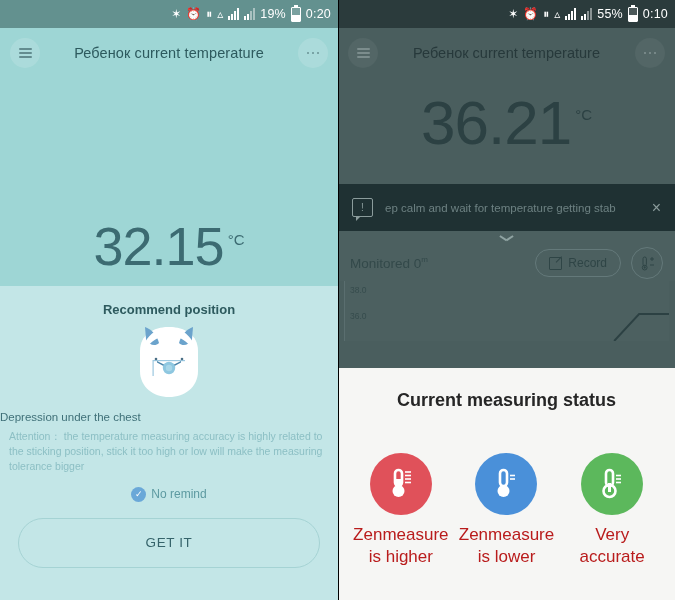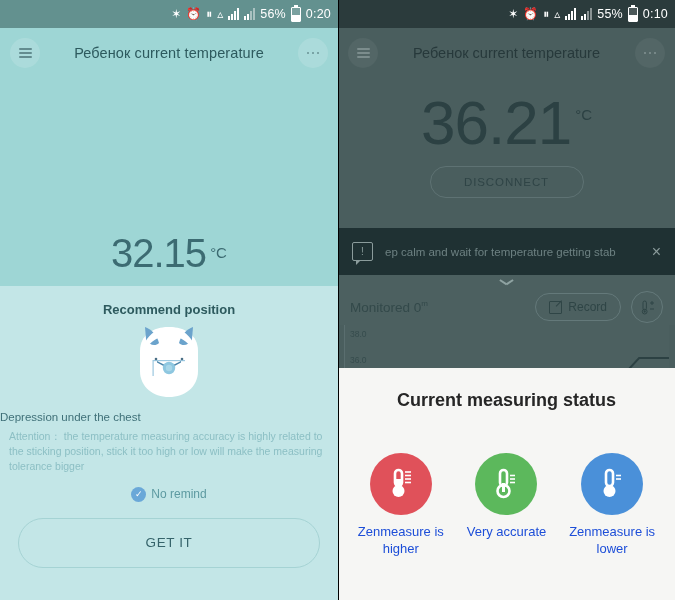--- a/index.html
+++ b/index.html
@@ -122,21 +122,21 @@
     background: #9ed6d5;
     height: 208px;
     display: flex;
     align-items: flex-end;
     justify-content: center;
     padding-bottom: 14px;
     box-sizing: border-box;
   }
   .temp-row { display: flex; align-items: flex-start; }
   .temp-big-left {
-    font-size: 40px;
+    font-size: 54px;
     color: #3c6b72;
     font-weight: 300;
     line-height: .95;
     letter-spacing: -1px;
     text-align: center;
   }
   .temp-unit-left {
     font-size: 15px;
     color: #3c6b72;
     margin-top: 10px;
@@ -409,22 +409,22 @@
   }
   .status-bubble {
     width: 62px; height: 62px;
     border-radius: 50%;
     margin: 0 auto 9px;
     display: flex;
     align-items: center;
     justify-content: center;
   }
   .status-label {
-    font-size: 13px;
-    color: #1d4ed8;
+    font-size: 17px;
+    color: #b91c1c;
     line-height: 1.3;
   }
   .divider-vert {
     position: absolute;
     left: 338px; top: 0;
     width: 1px; height: 600px;
     background: #000;
     z-index: 20;
   }
 </style>
@@ -447,21 +447,21 @@
           <i></i>
           <i></i>
           <i></i>
         </span>
       <span class="bars faded">
           <i></i>
           <i></i>
           <i></i>
           <i></i>
         </span>
-      <span class="sb-text">56%</span>
+      <span class="sb-text">19%</span>
       <span class="sb-batt"></span>
       <span class="sb-text">0:20</span>
     </div>
 
     <div class="topbar-left">
       <div class="circ-btn">
         <div class="hamburger">
           <span></span>
             <span></span>
             <span></span>
@@ -555,21 +555,20 @@
             <i></i>
             <i></i>
           </div>
       </div>
     </div>
 
     <div class="temp-hero-right">
       <span class="temp-big-right">36.21</span><span class="temp-unit-right">°C</span>
     </div>
 
-    <div class="disconnect-btn">DISCONNECT</div>
 
     <div class="notif-bar">
       <div class="notif-icon">!</div>
       <div class="notif-text">ep calm and wait for temperature getting stab</div>
       <div class="notif-close">×</div>
     </div>
 
     <div class="chevron-row">
       <div class="chev"></div>
     </div>
@@ -613,46 +612,46 @@
                   <path d="M19 8.5 h6"></path>
                   <path d="M19 12 h6"></path>
                   <path d="M19 15.5 h6"></path>
               </g>
             </svg>
           </div>
           <div class="status-label">Zenmeasure is higher</div>
         </div>
 
         <div class="status-item">
+          <div class="status-bubble" style="background:#4a90d9">
+            <svg width="30" height="34" viewBox="0 0 30 34">
+              <rect x="9" y="3" width="7" height="16" rx="3.5" fill="none" stroke="#fff" stroke-width="2.6"></rect>
+              <circle cx="12.5" cy="24" r="6" fill="#fff"></circle>
+              <rect x="10" y="18" width="5" height="7" fill="#fff"></rect>
+              <g stroke="#fff" stroke-width="1.6">
+                <path d="M19 8.5 h5"></path>
+                  <path d="M19 12 h5"></path>
+              </g>
+            </svg>
+          </div>
+          <div class="status-label">Zenmeasure is lower</div>
+        </div>
+
+        <div class="status-item">
           <div class="status-bubble" style="background:#5cb85c">
             <svg width="30" height="34" viewBox="0 0 30 34">
               <rect x="9" y="3" width="7" height="16" rx="3.5" fill="none" stroke="#fff" stroke-width="2.6"></rect>
               <circle cx="12.5" cy="24" r="6" fill="none" stroke="#fff" stroke-width="2.6"></circle>
               <rect x="11" y="16" width="3" height="9" fill="#fff"></rect>
               <g stroke="#fff" stroke-width="1.6">
                 <path d="M19 8.5 h5"></path>
                   <path d="M19 12 h5"></path>
                   <path d="M19 15.5 h5"></path>
               </g>
             </svg>
           </div>
           <div class="status-label">Very accurate</div>
         </div>
 
-        <div class="status-item">
-          <div class="status-bubble" style="background:#4a90d9">
-            <svg width="30" height="34" viewBox="0 0 30 34">
-              <rect x="9" y="3" width="7" height="16" rx="3.5" fill="none" stroke="#fff" stroke-width="2.6"></rect>
-              <circle cx="12.5" cy="24" r="6" fill="#fff"></circle>
-              <rect x="10" y="18" width="5" height="7" fill="#fff"></rect>
-              <g stroke="#fff" stroke-width="1.6">
-                <path d="M19 8.5 h5"></path>
-                  <path d="M19 12 h5"></path>
-              </g>
-            </svg>
-          </div>
-          <div class="status-label">Zenmeasure is lower</div>
-        </div>
-
       </div>
     </div>
   </div>
 </div>
 
 </body></html>

